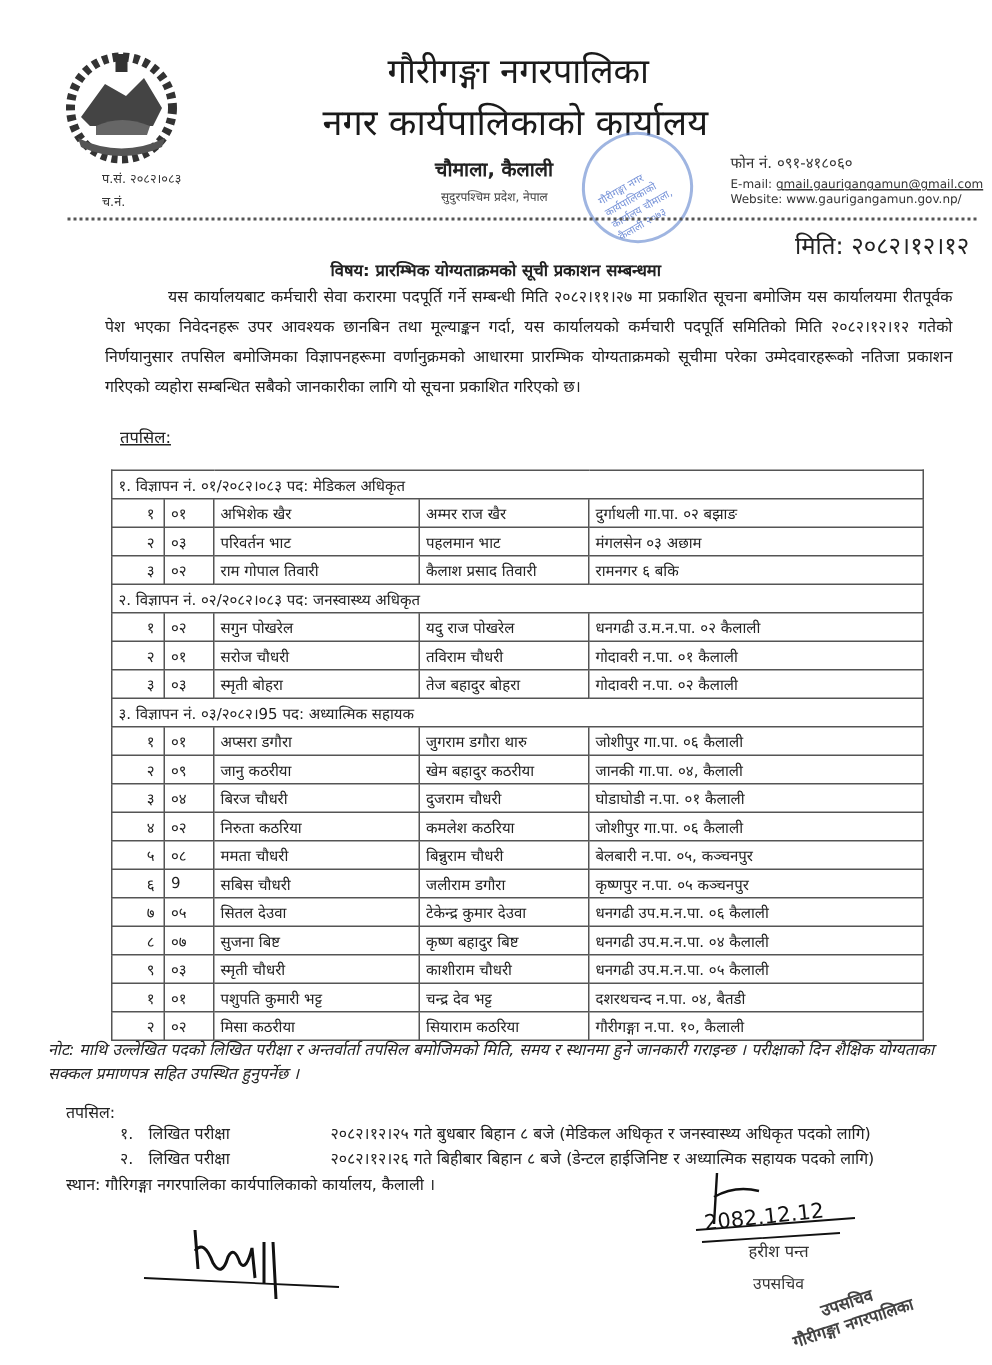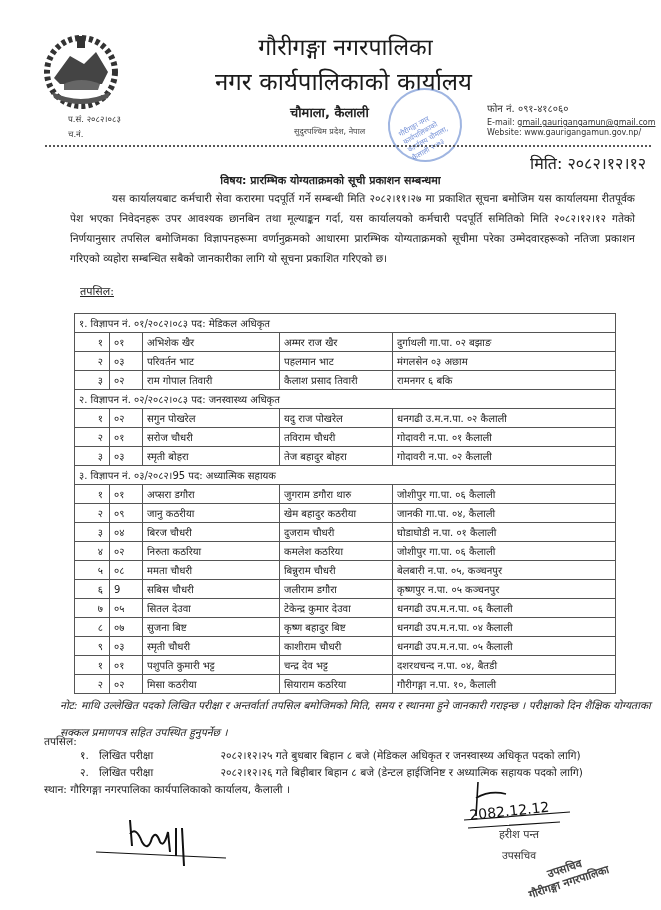--- a/index.html
+++ b/index.html
@@ -24,21 +24,21 @@
   .para { left:70px; width:565px; top:188px; font-size:10.6px; line-height:20px; text-align:justify; text-indent:42px; color:#222;}
   .tapsil { left:80px; top:283px; font-size:11px; text-decoration:underline; }
   table.list { position:absolute; left:74px; top:313px; width:542px; border-collapse:collapse; font-size:10px; }
   table.list td { border:1px solid #555; height:18px; padding:0 4px; white-space:nowrap; }
   table.list td.sn { width:24px; text-align:right; padding-right:6px; }
   table.list td.reg { width:24px; }
   table.list td.name { width:128px; }
   table.list td.father { width:104px; }
   table.list tr.sec td { font-size:10px; }
   table.list tr.hdr td.name { text-align:center; }
-  .note { left:60px; top:692px; width:600px; font-size:10.6px; font-style:italic; line-height:27px; color:#222; }
+  .note { left:32px; top:692px; width:600px; font-size:10.6px; font-style:italic; line-height:16px; color:#222; }
   .tapsil2 { left:44px; top:734px; font-size:10.6px; }
   .exam { left:80px; font-size:10.6px; white-space:nowrap; }
   .exam .lbl { display:inline-block; width:118px; }
   .venue { left:44px; top:776px; font-size:10.6px; }
   .sig-left { left:90px; top:812px; width:140px; height:50px; }
   .sig-right { left:460px; top:776px; width:120px; height:58px; }
   .signer { left:499px; top:826px; font-size:11px; color:#333; }
   .desig { left:502px; top:848px; font-size:10.5px; color:#333; }
   .seal { left:525px; top:862px; font-size:11px; font-weight:bold; color:#444; transform:rotate(-18deg); line-height:14px; text-align:center;}
 </style>

